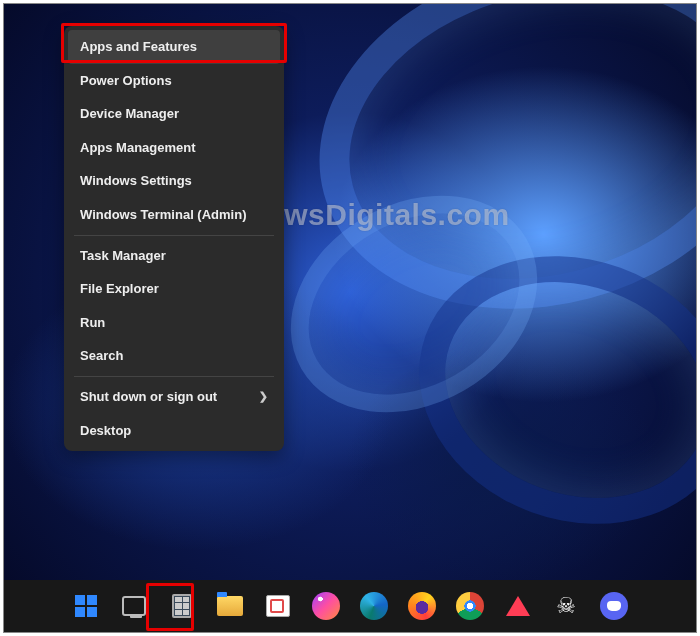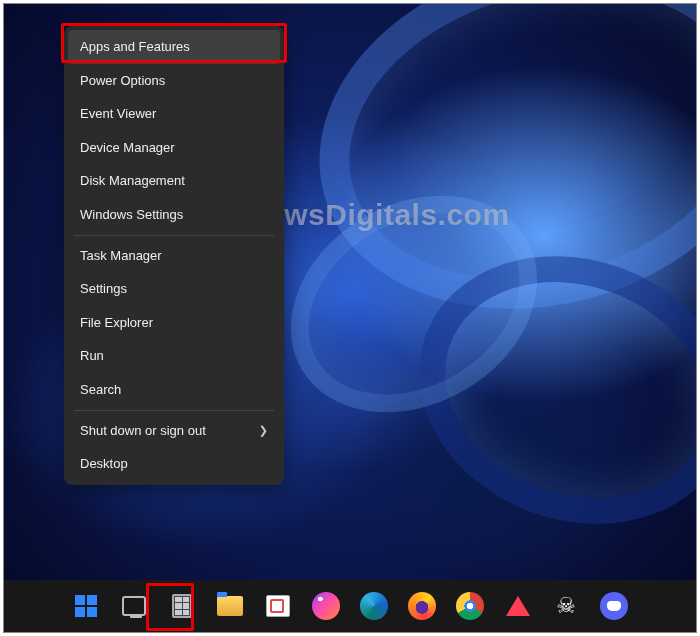--- a/index.html
+++ b/index.html
@@ -50,20 +50,21 @@
     .context-menu {
       position: absolute;
       top: 26px; left: 64px;
       width: 220px;
       background: #2b2b2b;
       border-radius: 8px;
       padding: 4px;
       color: #eee;
       font-size: 13px;
       box-shadow: 0 6px 20px rgba(0,0,0,0.4);
+      font-weight: bold;
     }
     .menu-item {
       padding: 9px 12px;
       border-radius: 4px;
       cursor: default;
       display: flex;
       justify-content: space-between;
       align-items: center;
       line-height: 1.2;
     }
@@ -148,37 +149,34 @@
 <div class="watermark">WindowsDigitals.com</div>
 
 <div class="context-menu" id="ctx-menu">
     <div class="menu-item hovered">
       <span>Apps and Features</span>
     </div>
     <div class="menu-item">
       <span>Power Options</span>
     </div>
     <div class="menu-item">
-      <span>Event Viewer</span>
-    </div>
-    <div class="menu-item">
       <span>Device Manager</span>
     </div>
     <div class="menu-item">
-      <span>Disk Management</span>
+      <span>Apps Management</span>
     </div>
     <div class="menu-item">
       <span>Windows Settings</span>
     </div>
+    <div class="menu-item">
+      <span>Windows Terminal (Admin)</span>
+    </div>
     <div class="menu-divider"></div>
     <div class="menu-item">
       <span>Task Manager</span>
-    </div>
-    <div class="menu-item">
-      <span>Settings</span>
     </div>
     <div class="menu-item">
       <span>File Explorer</span>
     </div>
     <div class="menu-item">
       <span>Run</span>
     </div>
     <div class="menu-item">
       <span>Search</span>
     </div>

